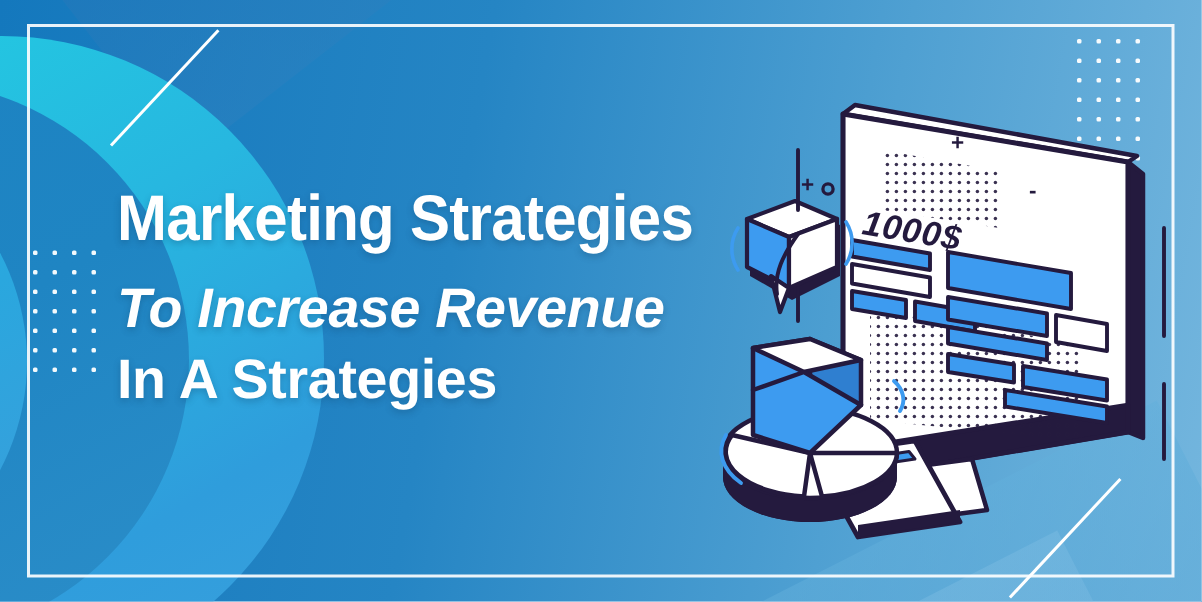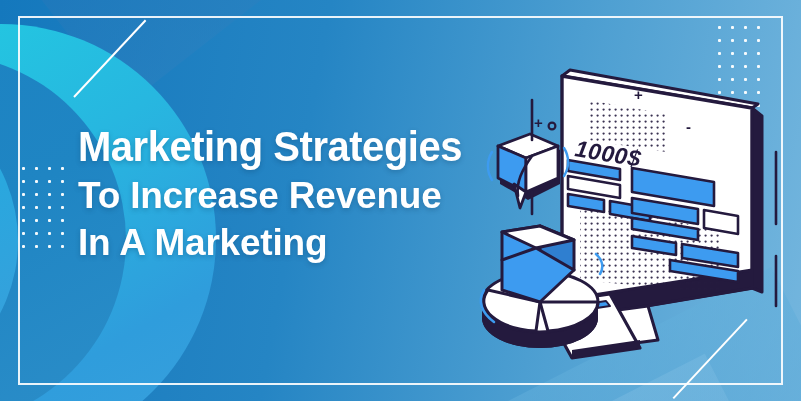--- a/index.html
+++ b/index.html
@@ -80,21 +80,21 @@
     font-size:43px;line-height:50px;font-weight:bold;
     letter-spacing:-0.5px;
     transform:scaleX(.93);transform-origin:left center;
     white-space:nowrap;
   }
   .h-line2,.h-line3{
     font-size:37px;line-height:47px;font-weight:bold;
     letter-spacing:-0.2px;
     white-space:nowrap;
   }
-  .h-line2{margin-top:1px;}
+  .h-line2{margin-top:11px;font-style:italic;}
 
   
   #art{position:absolute;left:470px;top:48px;width:330px;height:330px;z-index:5;}
   #art svg{display:block;}
 </style>
 </head>
 <body>
 
 <div id="banner">
 
@@ -168,21 +168,21 @@
       <span class="dot" style="left: 39px; top: 78px;"></span>
     </div>
 
   <div class="frame"></div>
   <div class="slash slash-tl"></div>
   <div class="slash slash-br"></div>
 
   <div class="headline">
     <div class="h-line1">Marketing Strategies</div>
     <div class="h-line2">To Increase Revenue</div>
-    <div class="h-line3">In A Marketing</div>
+    <div class="h-line3">In A Strategies</div>
   </div>
 
   <div id="art">
     <svg width="330" height="330" viewBox="0 0 330 330" xmlns="http://www.w3.org/2000/svg">
       <defs>
         <clipPath id="screenClip">
           <polygon points="96,36 278,62 278,238 96,268"></polygon>
         </clipPath>
         <pattern id="dotsPat" width="6" height="6" patternUnits="userSpaceOnUse">
           <circle cx="1.6" cy="1.6" r="1.15" fill="#241a3e"></circle>

